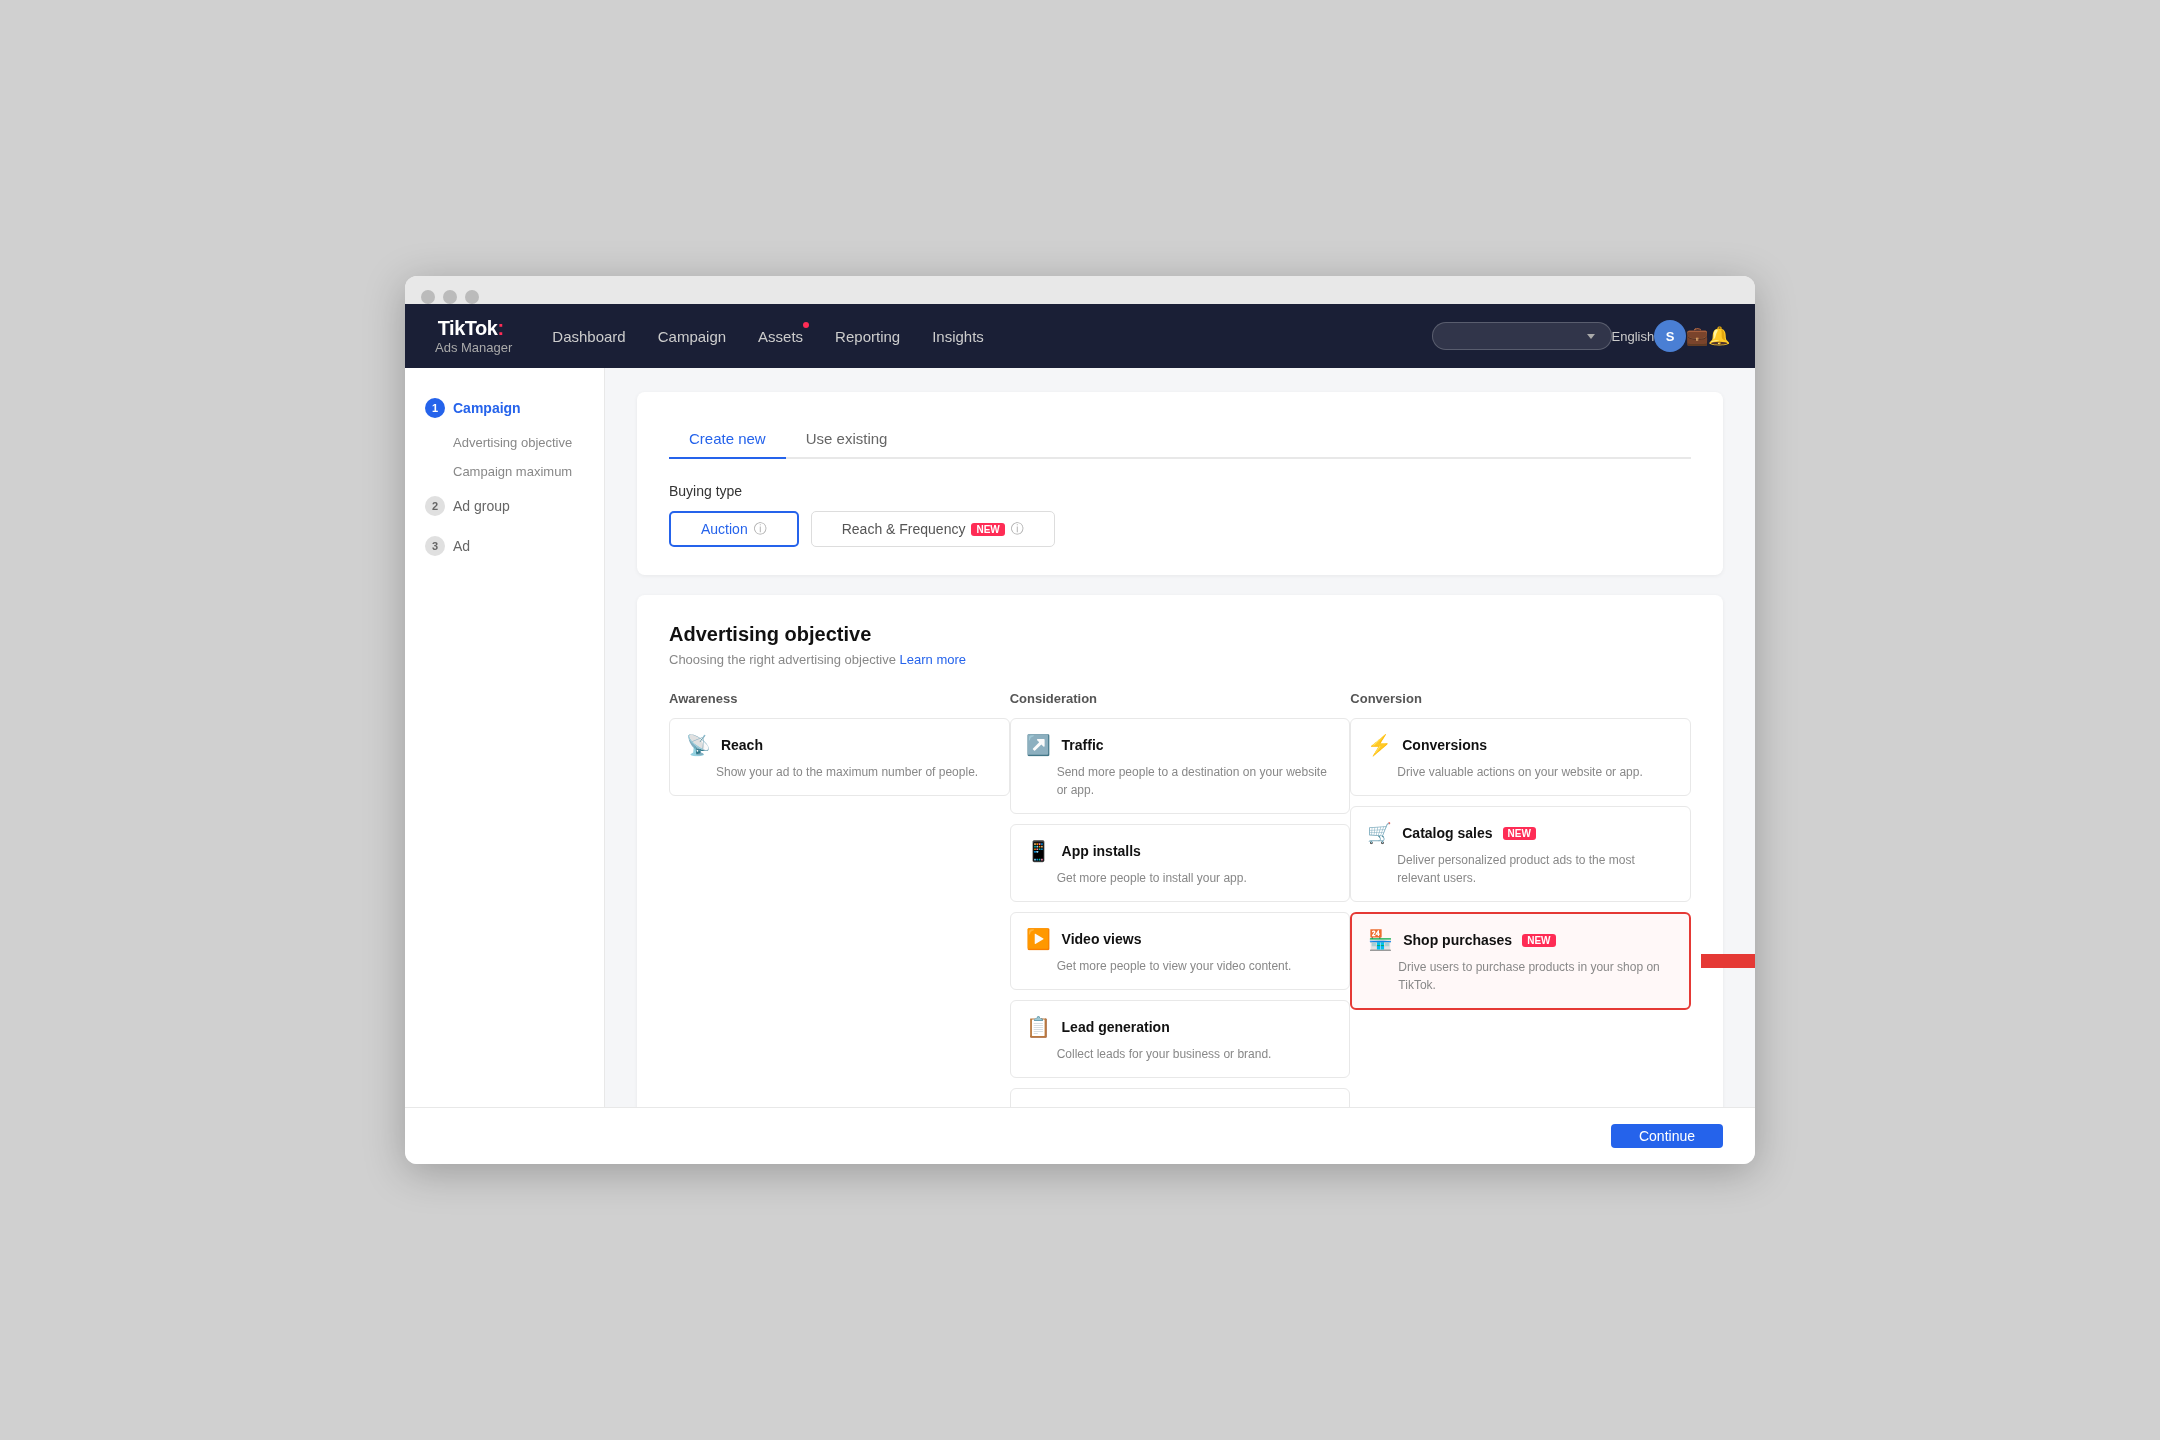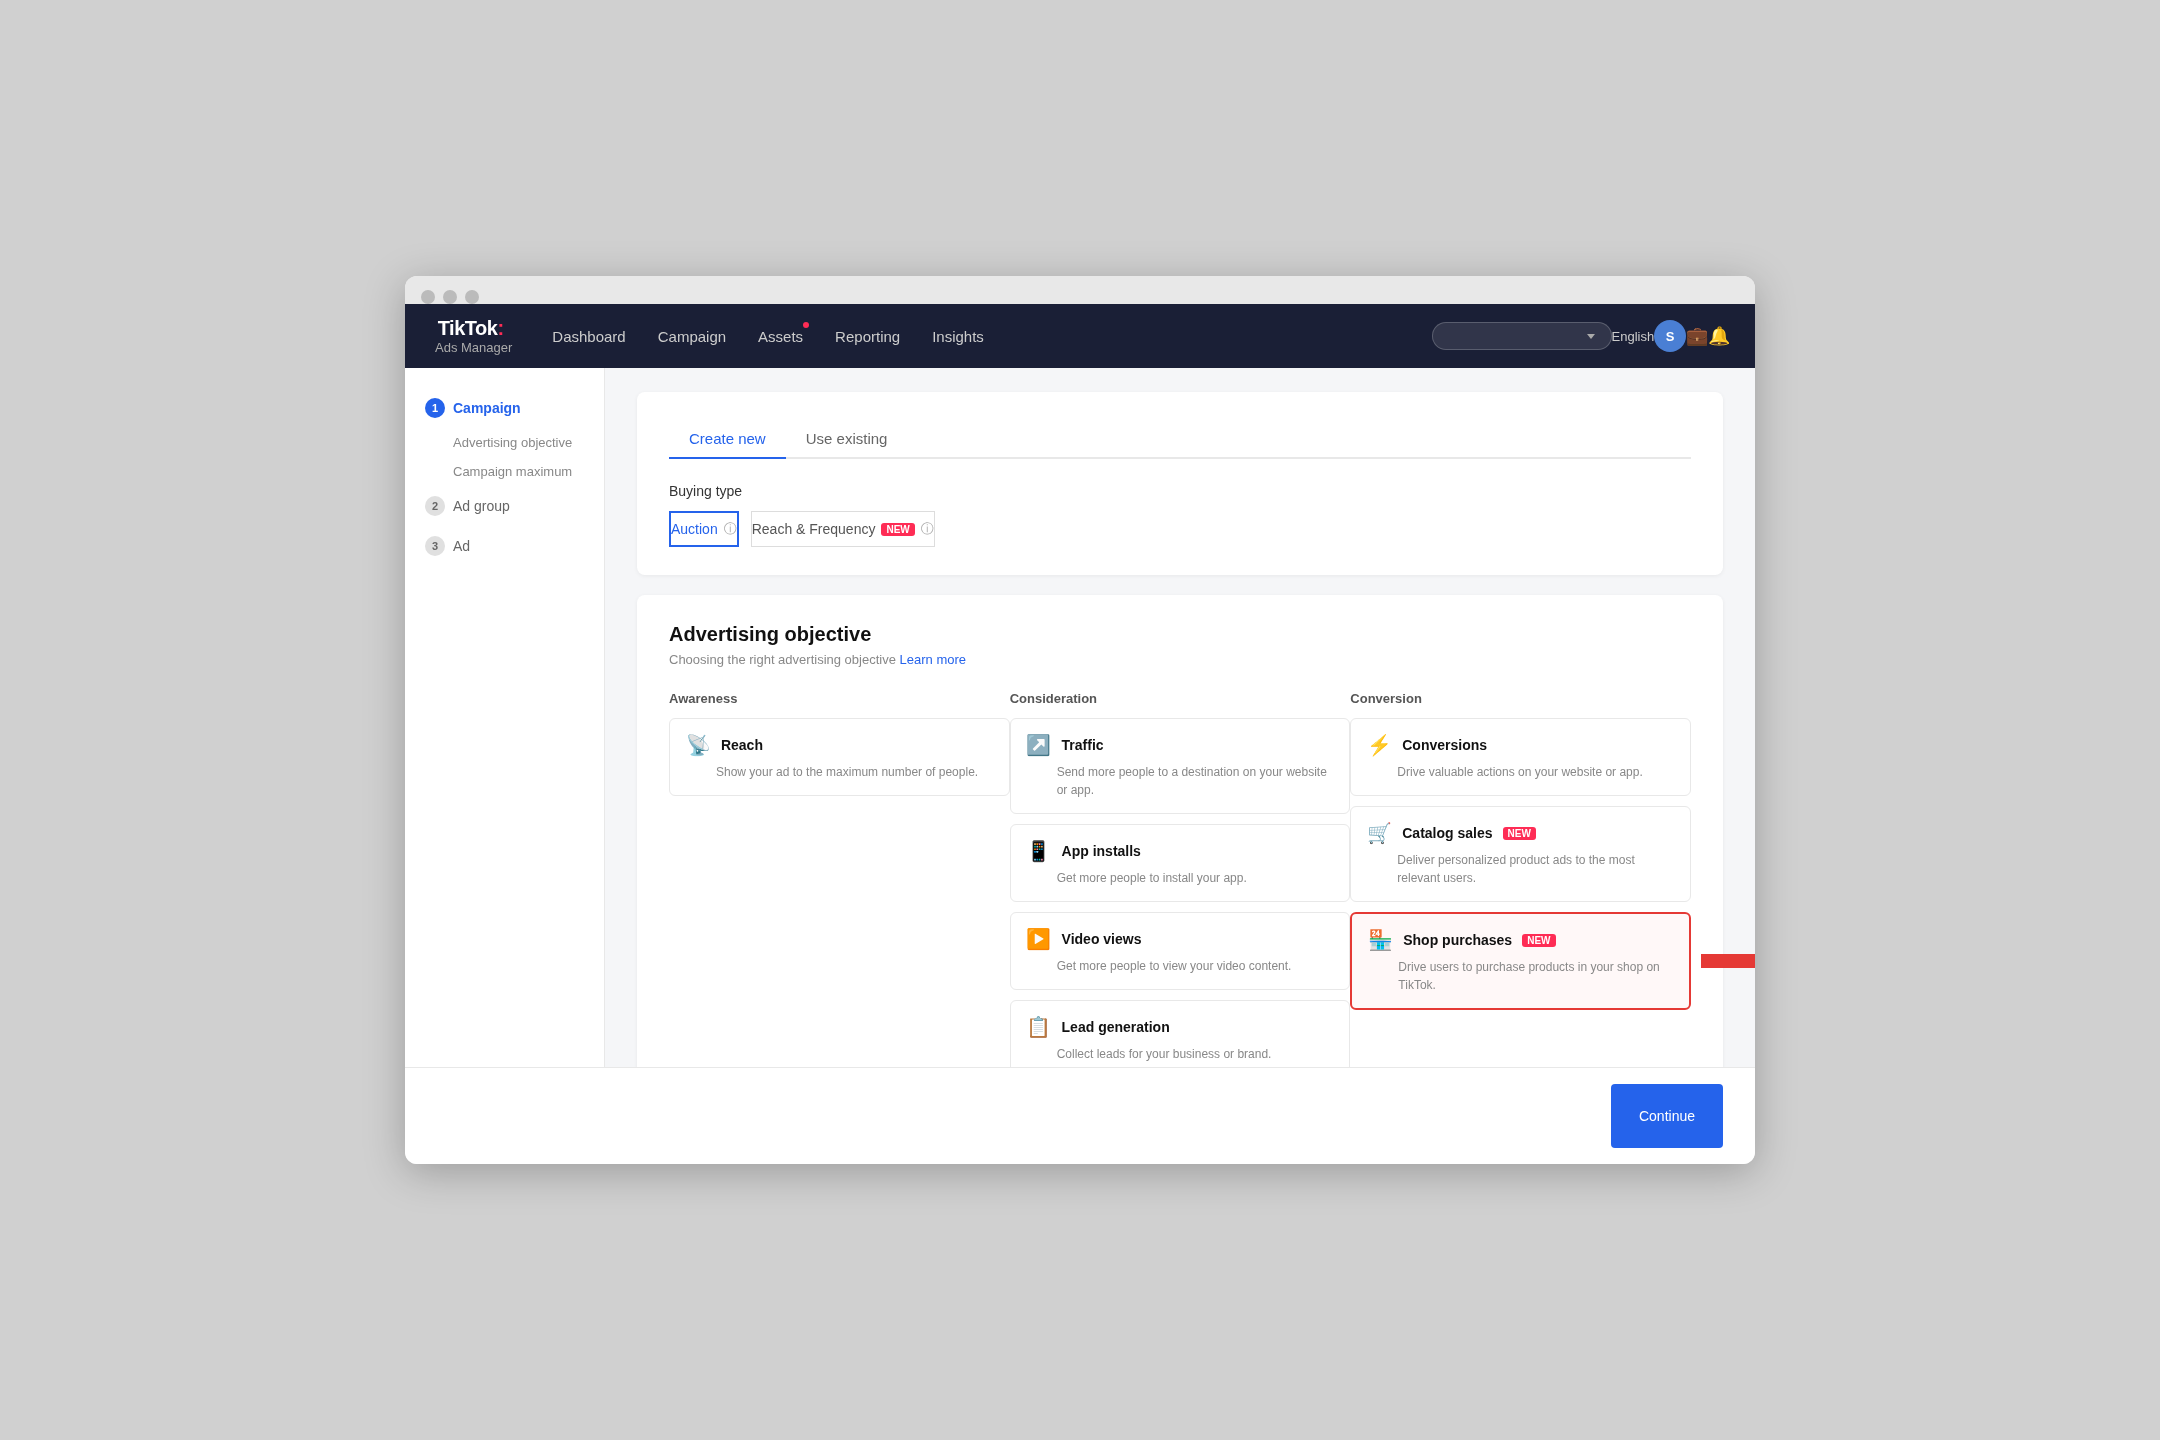--- a/index.html
+++ b/index.html
@@ -213,22 +213,22 @@
       font-size: 14px;
       color: #333;
       margin-bottom: 12px;
       font-weight: 500;
     }
     .buying-type-row {
       display: flex;
       gap: 12px;
     }
     .buying-btn {
-      padding: 7px 0;
-      border-radius: 0;
+      padding: 7px 30px;
+      border-radius: 5px;
       font-size: 14px;
       cursor: pointer;
       display: flex;
       align-items: center;
       gap: 6px;
     }
     .buying-btn.selected {
       border: 2px solid #2563eb;
       color: #2563eb;
       background: white;
@@ -321,21 +321,21 @@
       border-top: 1px solid #e8e8e8;
       padding: 16px 32px;
       display: flex;
       justify-content: flex-end;
     }
     .continue-btn {
       background: #2563eb;
       color: white;
       border: none;
       border-radius: 4px;
-      padding: 24px 28px;
+      padding: 4px 28px;
       font-size: 14px;
       font-weight: 500;
       cursor: pointer;
     }
     .chevron-down {
       display: inline-block;
       border-left: 4px solid transparent;
       border-right: 4px solid transparent;
       border-top: 5px solid #aaa;
       margin-left: 8px;

